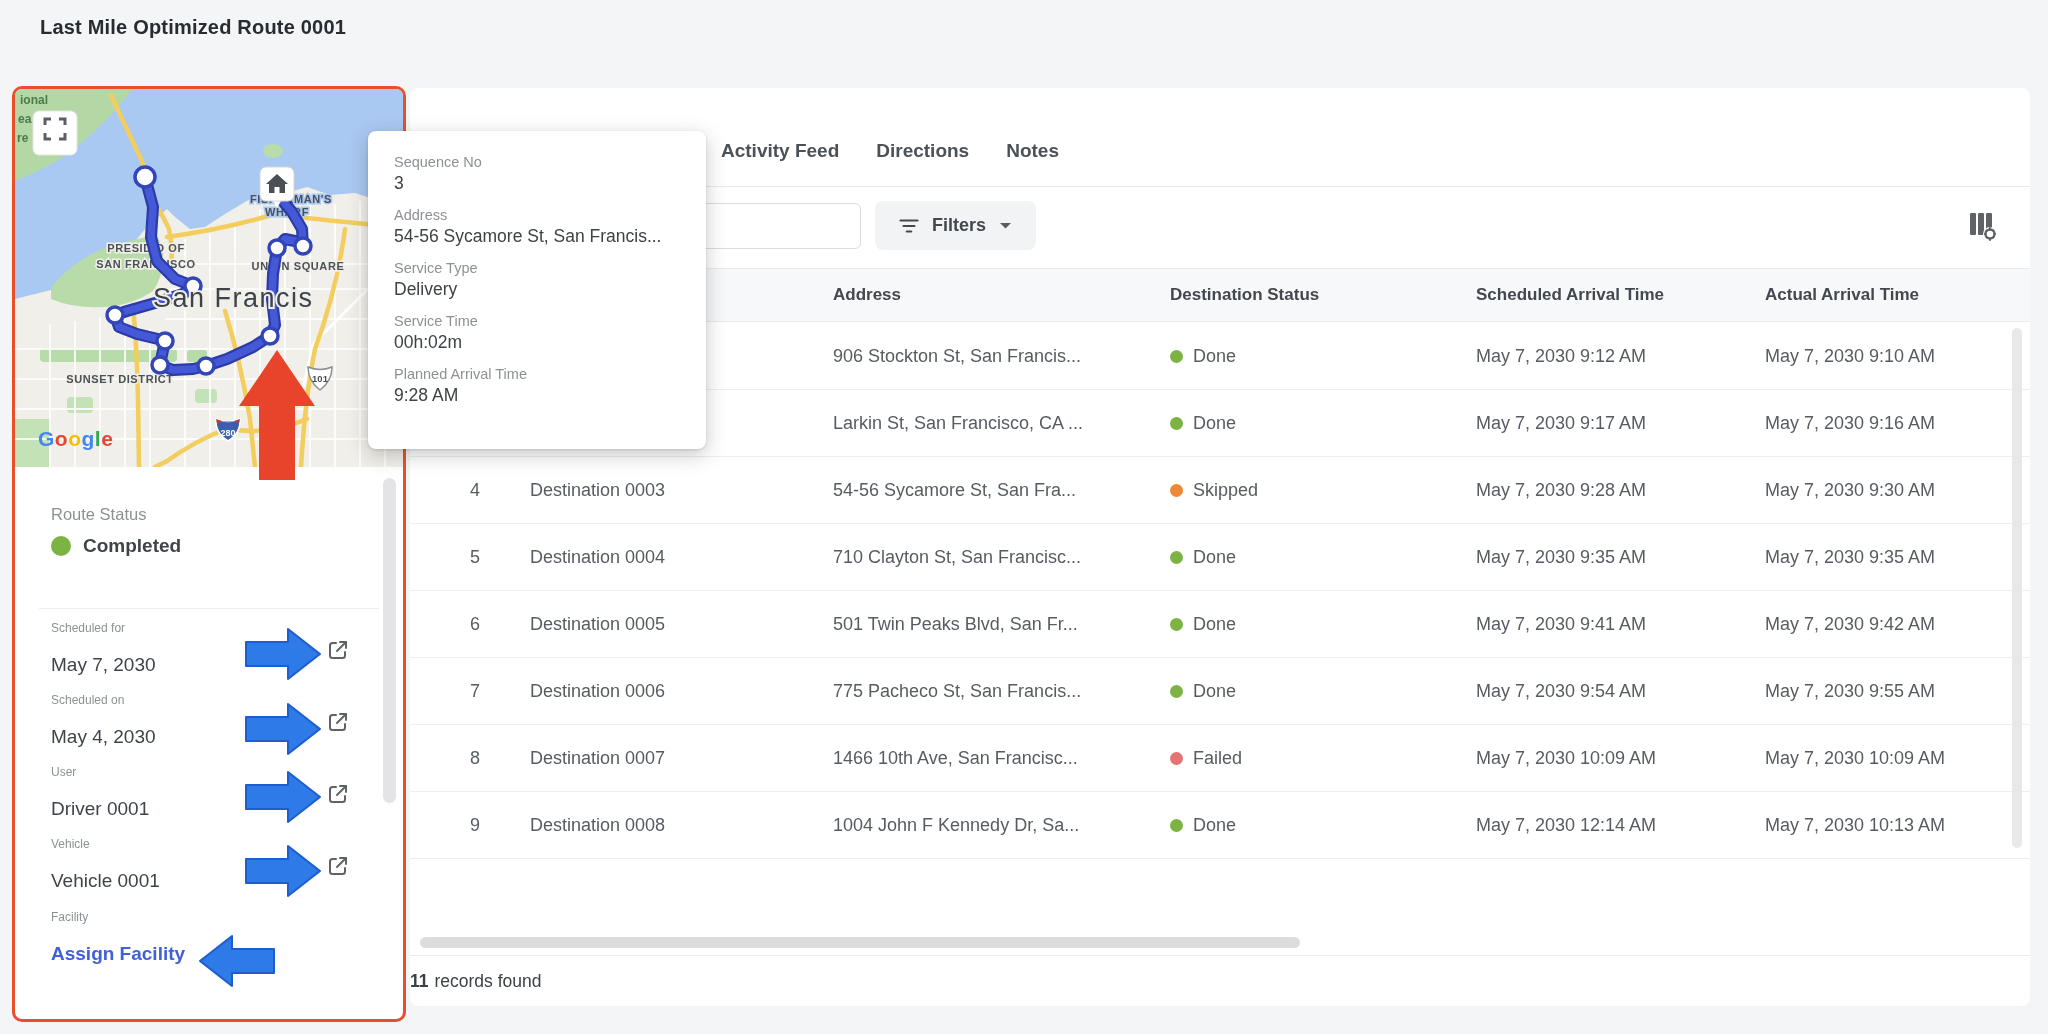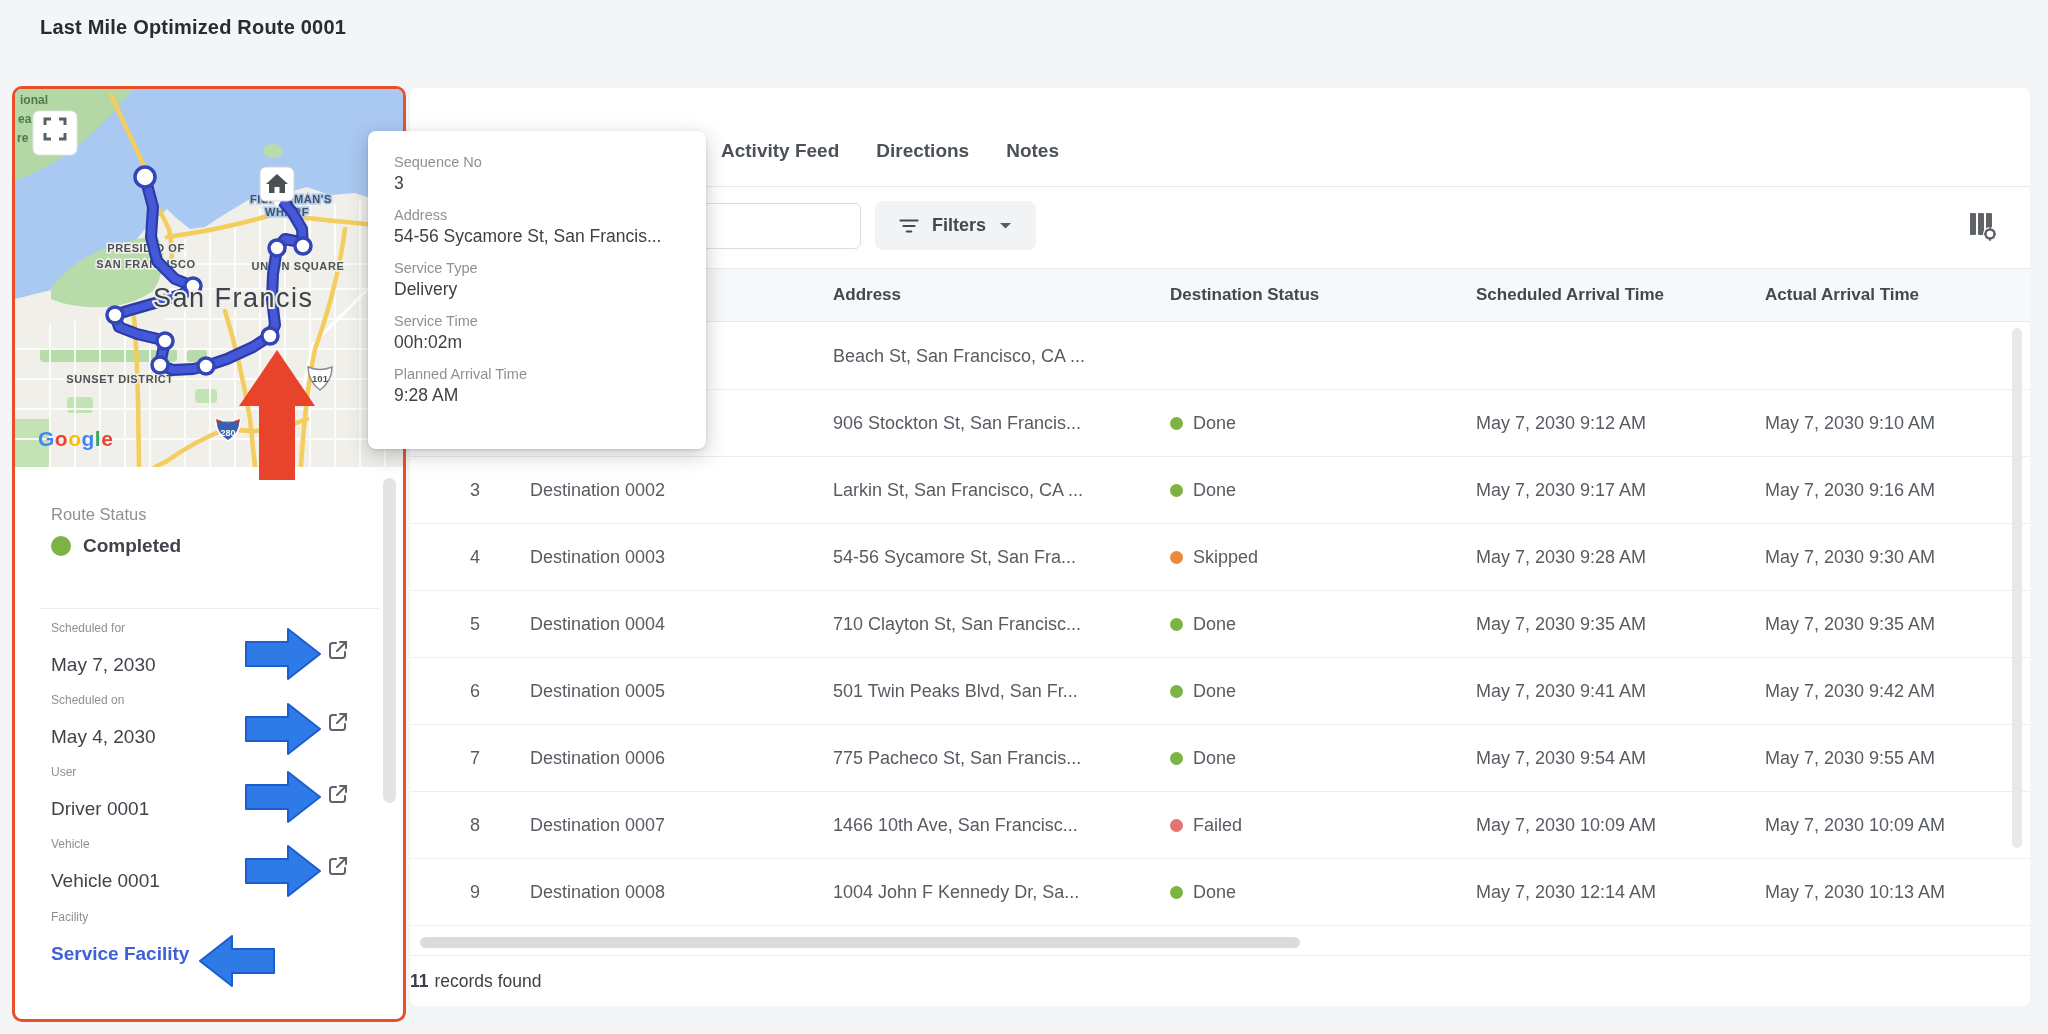--- a/index.html
+++ b/index.html
@@ -204,21 +204,21 @@
             <path d="M19 3l-9 9"></path>
           </svg></span>
         <div class="detail-label" style="top: 748px;">Vehicle</div>
         <div class="detail-value" style="top: 781px;">Vehicle 0001</div>
         <span class="ext-icon" style="top: 766px;"><svg width="22" height="22" viewBox="0 0 22 22" fill="none" stroke="#5f6368" stroke-width="2" stroke-linecap="round" stroke-linejoin="round">
             <path d="M9 4H5.5A2.5 2.5 0 0 0 3 6.5v10A2.5 2.5 0 0 0 5.5 19h10a2.5 2.5 0 0 0 2.5-2.5V13"></path>
             <path d="M13 3h6v6"></path>
             <path d="M19 3l-9 9"></path>
           </svg></span>
         <div class="detail-label" style="top: 821px;">Facility</div>
-        <div class="detail-value link" style="top: 854px;">Service Facility</div>
+        <div class="detail-value link" style="top: 854px;">Assign Facility</div>
       </div>
 
     <div class="side-scroll"></div>
   </div>
 
   <div class="panel">
     <div class="tabbar" id="tab-bar">
         <div class="tab">Activity Feed</div>
         <div class="tab">Directions</div>
         <div class="tab">Notes</div>
@@ -261,28 +261,20 @@
       <div class="hcell"></div>
       <div class="hcell">Address</div>
       <div class="hcell">Destination Status</div>
       <div class="hcell">Scheduled Arrival Time</div>
       <div class="hcell">Actual Arrival Time</div>
     </div>
 
     <div class="tbody" id="table-body">
         <div class="trow grid">
           <div class="cell seq"></div>
-          <div class="cell name"></div>
-          <div class="cell address">Beach St, San Francisco, CA ...</div>
-          <div class="cell status"></div>
-          <div class="cell sched"></div>
-          <div class="cell actual"></div>
-        </div>
-        <div class="trow grid">
-          <div class="cell seq"></div>
           <div class="cell name">Destination 0001</div>
           <div class="cell address">906 Stockton St, San Francis...</div>
           <div class="cell status">
             <span class="status-dot" style="background: rgb(124, 179, 66);"></span>
             <span>Done</span>
           </div>
           <div class="cell sched">May 7, 2030 9:12 AM</div>
           <div class="cell actual">May 7, 2030 9:10 AM</div>
         </div>
         <div class="trow grid">

